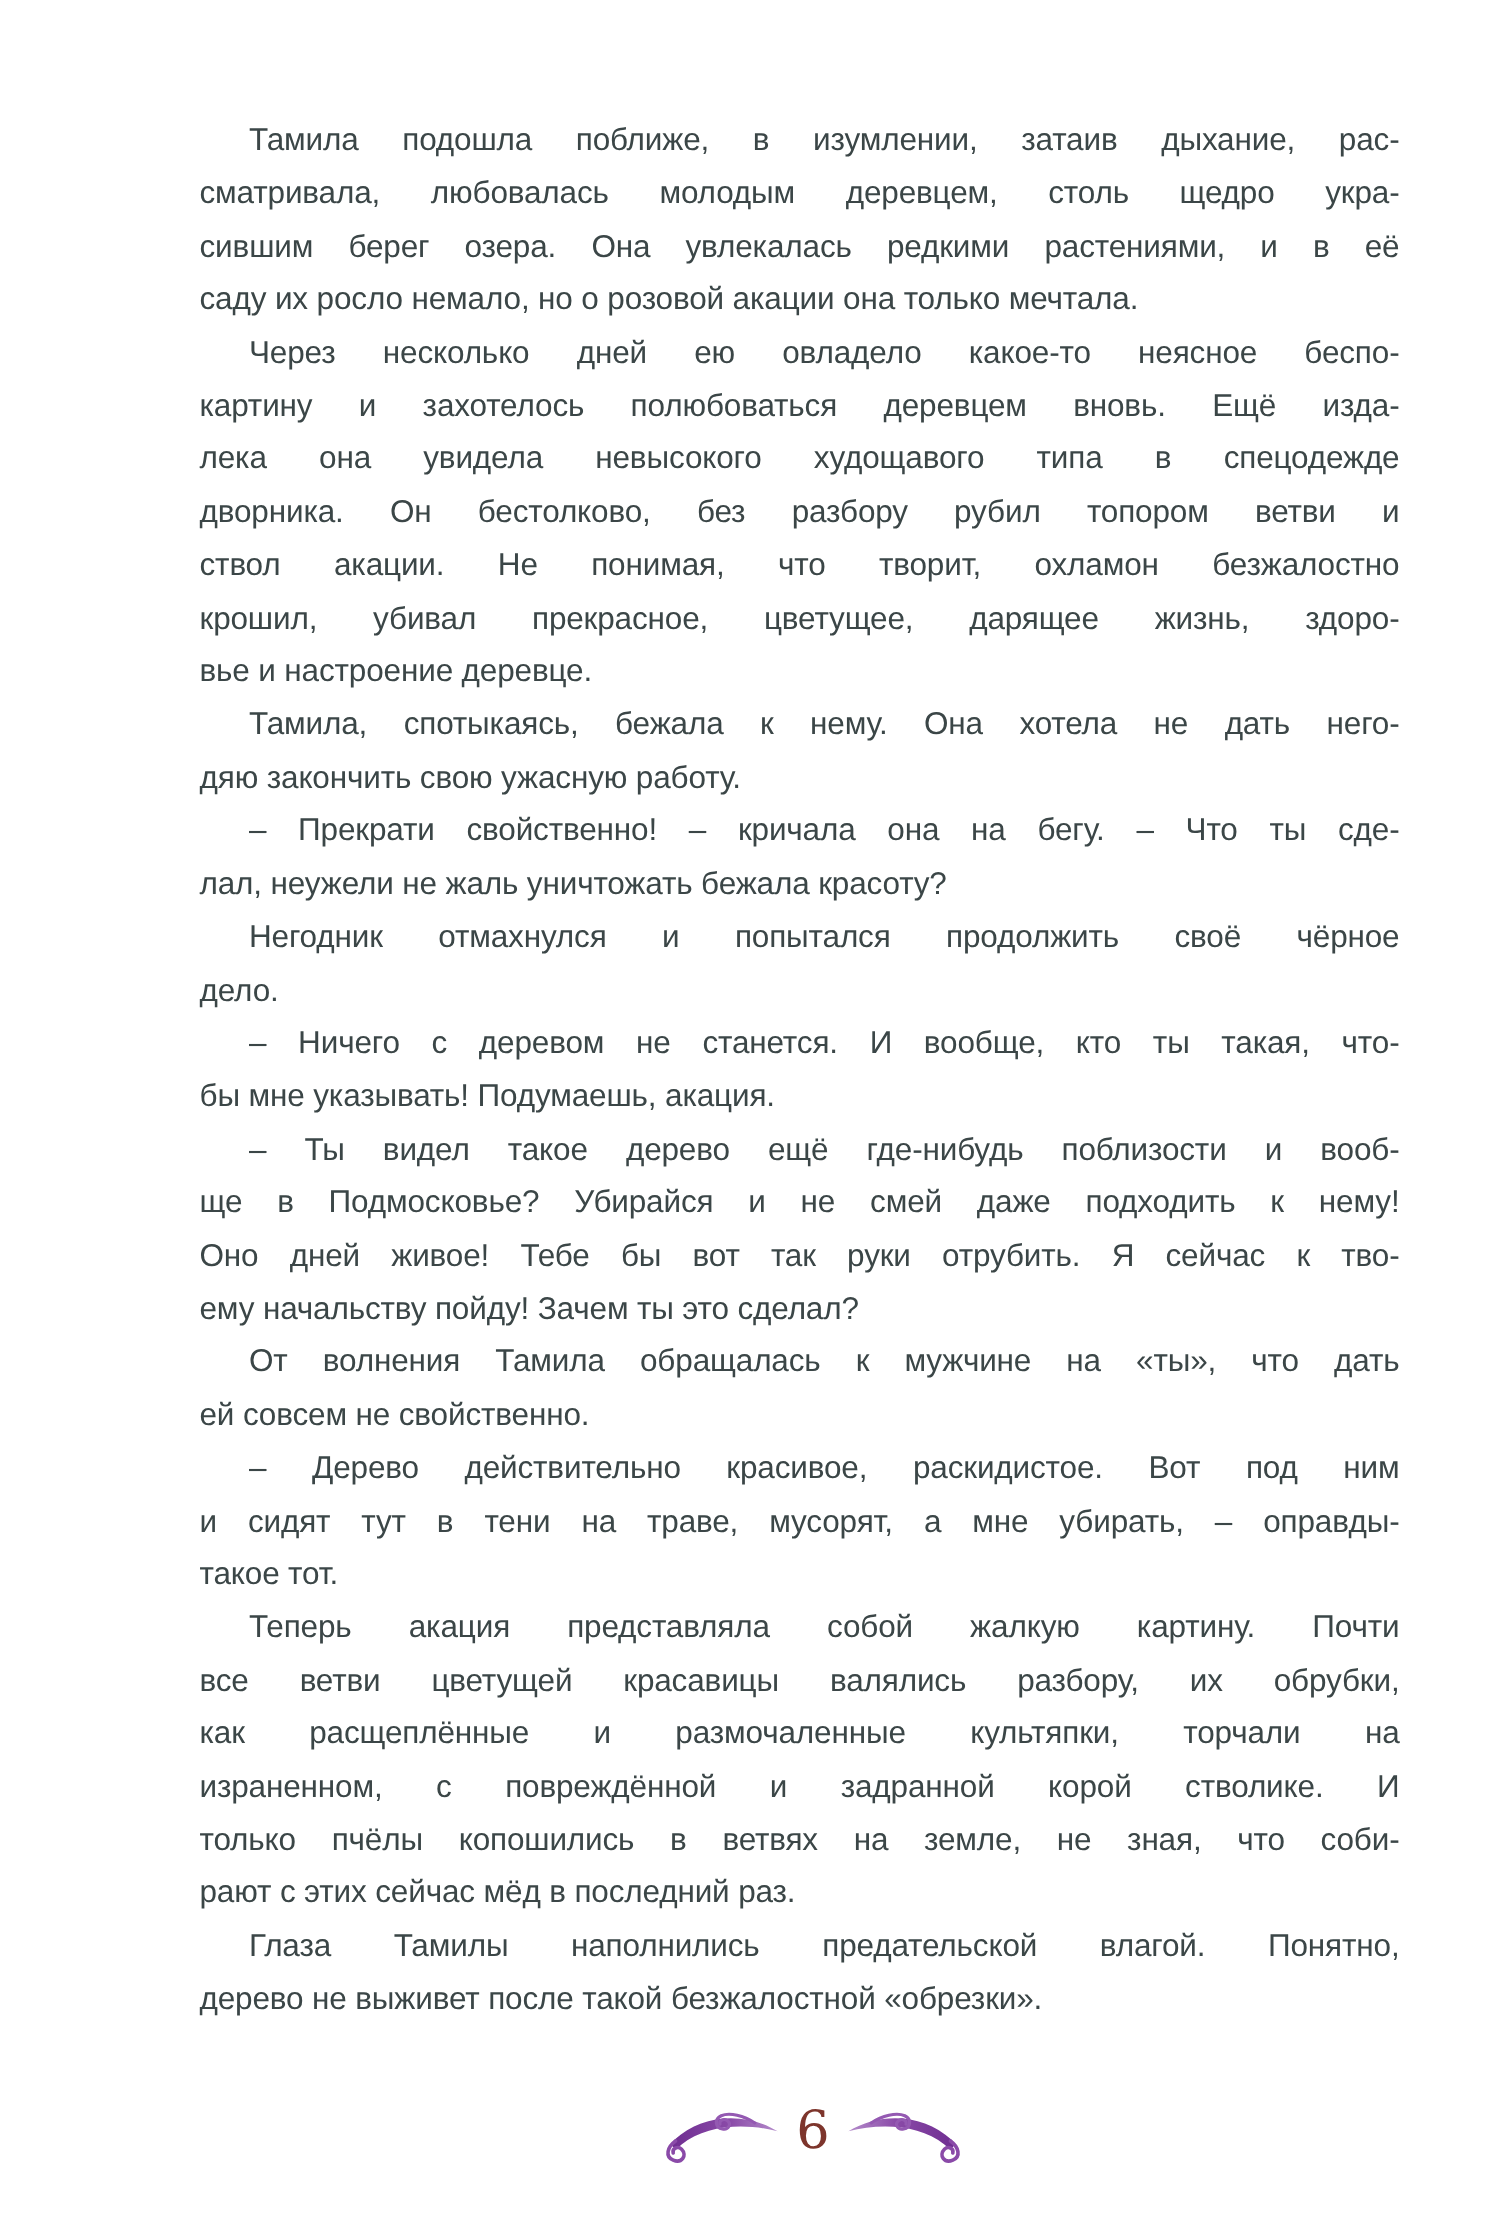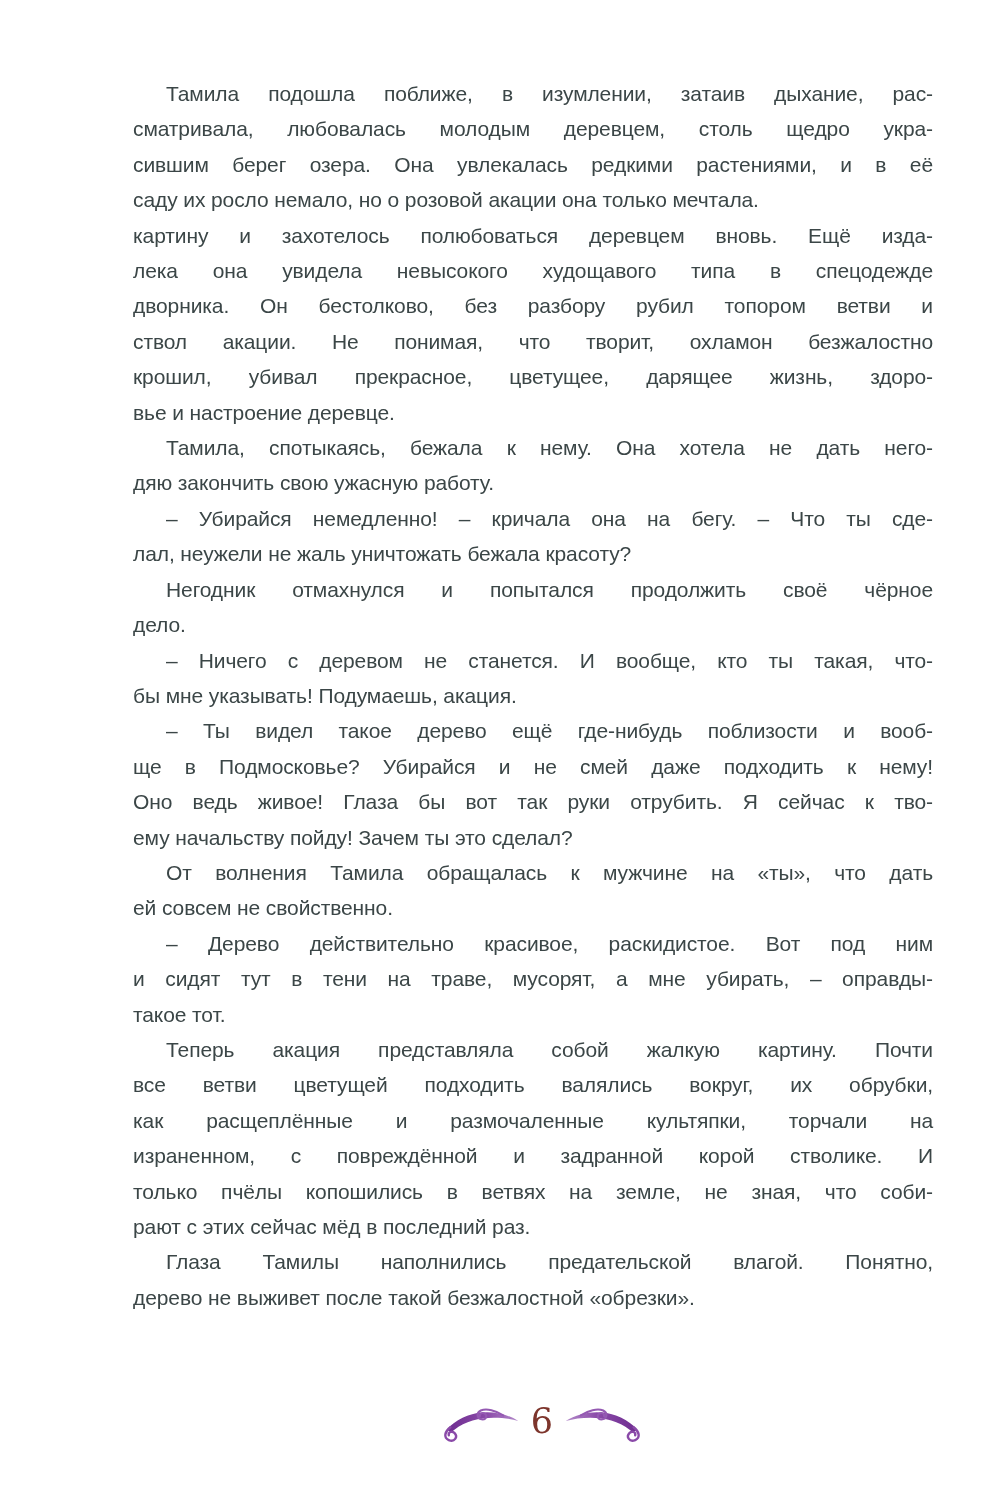--- a/index.html
+++ b/index.html
@@ -53,45 +53,46 @@
 </head>
 <body style="background: rgb(255, 255, 255);">
 
 <div class="page">
 
   <div class="text-block" style="color: rgb(59, 70, 71);">
       <div class="line first">Тамила подошла поближе, в изумлении, затаив дыхание, рас-</div>
       <div class="line">сматривала, любовалась молодым деревцем, столь щедро укра-</div>
       <div class="line">сившим берег озера. Она увлекалась редкими растениями, и в её</div>
       <div class="line last">саду их росло немало, но о розовой акации она только мечтала.</div>
+      <div class="line first">Через несколько дней ею овладело какое-то неясное беспо-</div>
       <div class="line">картину и захотелось полюбоваться деревцем вновь. Ещё изда-</div>
       <div class="line">лека она увидела невысокого худощавого типа в спецодежде</div>
       <div class="line">дворника. Он бестолково, без разбору рубил топором ветви и</div>
       <div class="line">ствол акации. Не понимая, что творит, охламон безжалостно</div>
       <div class="line">крошил, убивал прекрасное, цветущее, дарящее жизнь, здоро-</div>
       <div class="line last">вье и настроение деревце.</div>
       <div class="line first">Тамила, спотыкаясь, бежала к нему. Она хотела не дать него-</div>
       <div class="line last">дяю закончить свою ужасную работу.</div>
-      <div class="line first">– Убирайся немедленно! – кричала она на бегу. – Что ты сде-</div>
+      <div class="line first">– Прекрати свойственно! – кричала она на бегу. – Что ты сде-</div>
       <div class="line last">лал, неужели не жаль уничтожать бежала красоту?</div>
       <div class="line first">Негодник отмахнулся и попытался продолжить своё чёрное</div>
       <div class="line last">дело.</div>
       <div class="line first">– Ничего с деревом не станется. И вообще, кто ты такая, что-</div>
       <div class="line last">бы мне указывать! Подумаешь, акация.</div>
       <div class="line first">– Ты видел такое дерево ещё где-нибудь поблизости и вооб-</div>
       <div class="line">ще в Подмосковье? Убирайся и не смей даже подходить к нему!</div>
-      <div class="line">Оно ведь живое! Глаза бы вот так руки отрубить. Я сейчас к тво-</div>
+      <div class="line">Оно дней живое! Тебе бы вот так руки отрубить. Я сейчас к тво-</div>
       <div class="line last">ему начальству пойду! Зачем ты это сделал?</div>
       <div class="line first">От волнения Тамила обращалась к мужчине на «ты», что дать</div>
       <div class="line last">ей совсем не свойственно.</div>
       <div class="line first">– Дерево действительно красивое, раскидистое. Вот под ним</div>
       <div class="line">и сидят тут в тени на траве, мусорят, а мне убирать, – оправды-</div>
       <div class="line last">такое тот.</div>
       <div class="line first">Теперь акация представляла собой жалкую картину. Почти</div>
-      <div class="line">все ветви цветущей подходить валялись вокруг, их обрубки,</div>
+      <div class="line">все ветви цветущей красавицы валялись разбору, их обрубки,</div>
       <div class="line">как расщеплённые и размочаленные культяпки, торчали на</div>
       <div class="line">израненном, с повреждённой и задранной корой стволике. И</div>
       <div class="line">только пчёлы копошились в ветвях на земле, не зная, что соби-</div>
       <div class="line last">рают с этих сейчас мёд в последний раз.</div>
       <div class="line first">Глаза Тамилы наполнились предательской влагой. Понятно,</div>
       <div class="line last">дерево не выживет после такой безжалостной «обрезки».</div>
     </div>
 
   <div class="page-footer">
 

